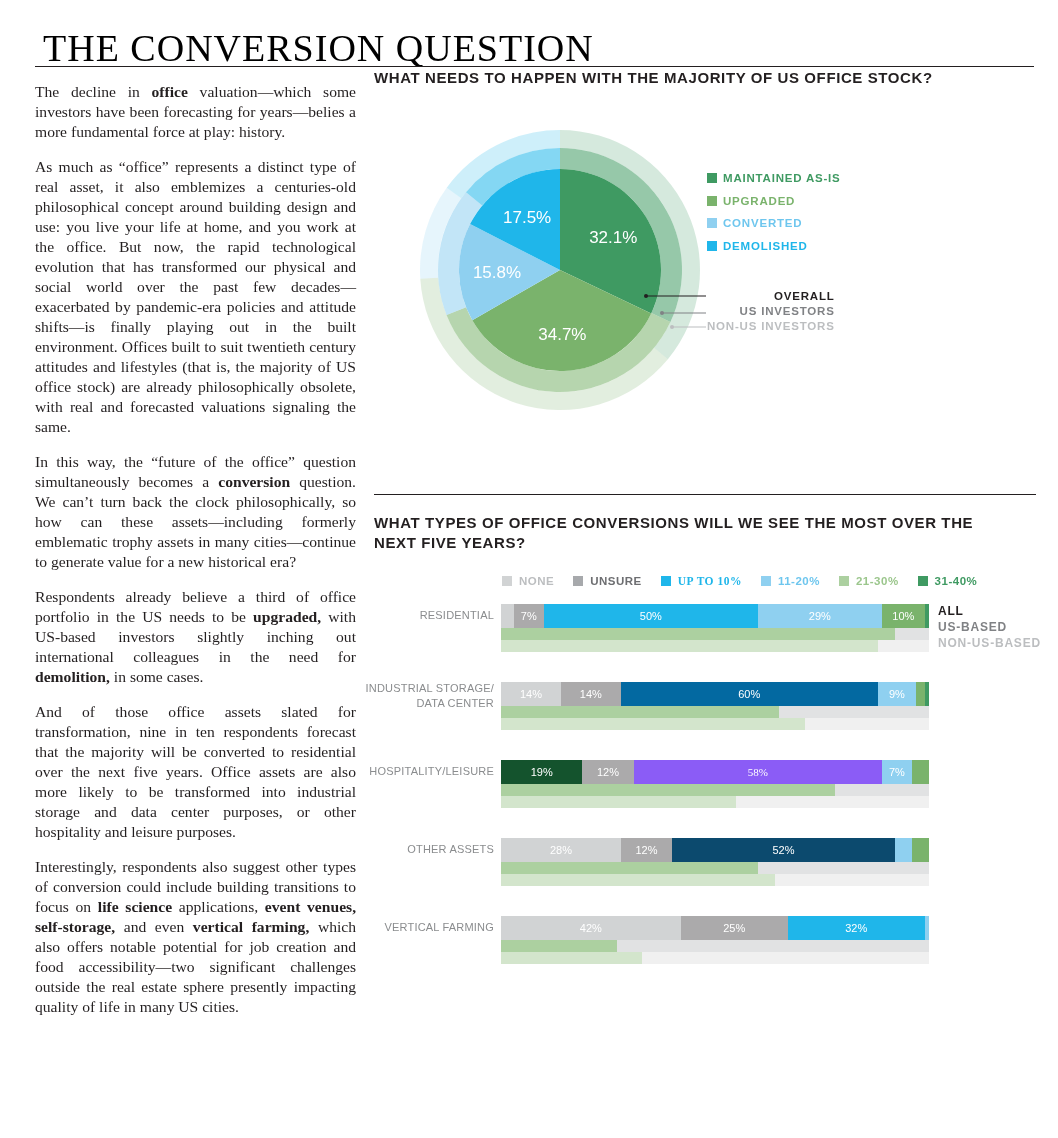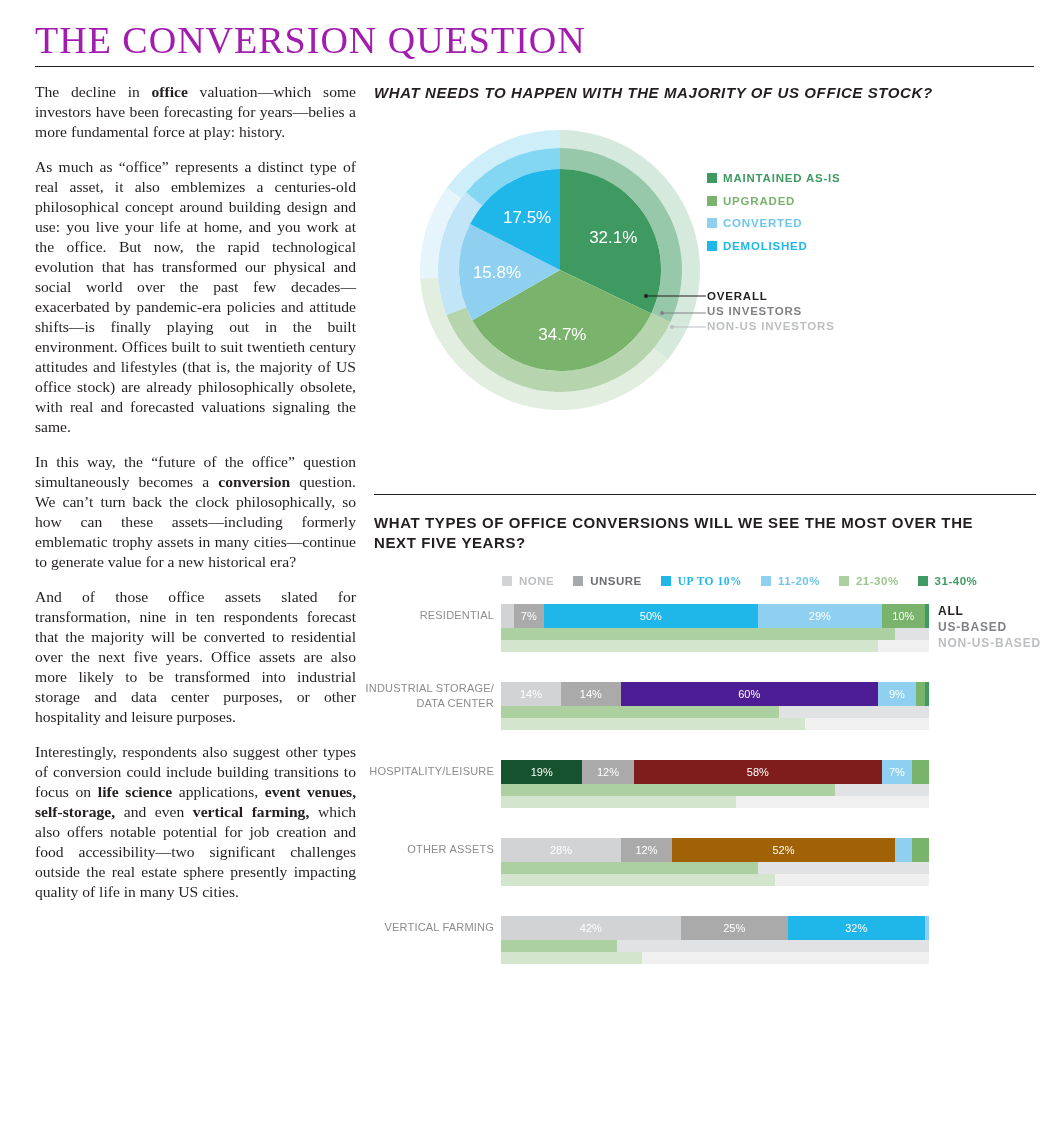--- a/index.html
+++ b/index.html
@@ -1,30 +1,30 @@
 <!DOCTYPE html>
 <html><head>
 <meta charset="utf-8">
 <style>
   html,body{margin:0;padding:0;background:#fff;}
   body{width:1058px;height:1138px;position:relative;overflow:hidden;font-family:"Liberation Sans",sans-serif;color:#231f20;}
-  .title{position:absolute;left:35px;top:18px;font-family:"Liberation Serif",serif;font-size:38px;letter-spacing:1px;color:#a21caf;font-weight:normal;margin:0;}
+  .title{position:absolute;left:35px;top:18px;font-family:"Liberation Serif",serif;font-size:38px;letter-spacing:1px;color:#000000;font-weight:normal;margin:8px;}
   .title-rule{position:absolute;left:35px;top:66px;width:999px;height:1px;background:#231f20;}
   .body-col{position:absolute;left:35px;top:82px;width:321px;font-family:"Liberation Serif",serif;font-size:15.6px;line-height:20px;color:#231f20;}
   .body-col p{margin:0 0 15px 0;text-align:justify;}
   .body-col b{font-weight:bold;}
   .q{position:absolute;left:374px;font-size:15px;font-weight:bold;letter-spacing:0.6px;color:#231f20;line-height:20px;}
   .sect-rule{position:absolute;left:374px;top:494px;width:662px;height:1px;background:#231f20;}
   .lab{font-size:11.5px;font-weight:bold;letter-spacing:0.8px;}
   .pie-svg{position:absolute;left:410px;top:120px;}
   .pie-legend{position:absolute;left:707px;top:167px;}
   .pie-legend .li{display:flex;align-items:center;height:22.5px;}
   .pie-legend .sw{width:10px;height:10px;margin-right:6px;}
   .ring-legend{position:absolute;left:707px;top:289px;}
-  .ring-legend div{height:15px;line-height:15px;}
+  .ring-legend div{height:15px;line-height:15px;text-align:right;}
   .bar-legend{position:absolute;left:502px;top:575px;display:flex;}
   .bar-legend .li{display:flex;align-items:center;margin-right:19px;}
   .bar-legend .sw{width:10px;height:10px;margin-right:7px;}
   .bar-legend .li span.t{font-size:11.5px;letter-spacing:0.5px;font-weight:bold;}
   .bars{position:absolute;left:360px;top:604px;}
   .bgrp{position:relative;width:680px;height:78px;}
   .bcat{position:absolute;right:546px;text-align:right;font-size:11px;color:#8a8c8e;letter-spacing:0.2px;line-height:15px;width:140px;}
   .brow-all{position:absolute;left:141px;width:428px;height:24px;display:flex;}
   .brow-all .seg{height:100%;display:flex;align-items:center;justify-content:center;color:#fff;font-size:11px;}
   .brow-us,.brow-non{position:absolute;left:141px;width:428px;height:12px;}
@@ -36,25 +36,26 @@
 </head>
 <body>
 
 <h1 class="title">THE CONVERSION QUESTION</h1>
 <div class="title-rule"></div>
 
 <div class="body-col" id="body-col">
     <p><span>The decline in </span><b>office</b><span> valuation—which some investors have been forecasting for years—belies a more fundamental force at play: history.</span></p>
     <p><span>As much as “office” represents a distinct type of real asset, it also emblemizes a centuries-old philosophical concept around building design and use: you live your life at home, and you work at the office. But now, the rapid technological evolution that has transformed our physical and social world over the past few decades—exacerbated by pandemic-era policies and attitude shifts—is finally playing out in the built environment. Offices built to suit twentieth century attitudes and lifestyles (that is, the majority of US office stock) are already philosophically obsolete, with real and forecasted valuations signaling the same.</span></p>
     <p><span>In this way, the “future of the office” question simultaneously becomes a </span><b>conversion</b><span> question. We can’t turn back the clock philosophically, so how can these assets—including formerly emblematic trophy assets in many cities—continue to generate value for a new historical era?</span></p>
+    <p><span>Respondents already believe a third of office portfolio in the US needs to be </span><b>upgraded,</b><span> with US-based investors slightly inching out international colleagues in the need for </span><b>demolition,</b><span> in some cases.</span></p>
     <p><span>And of those office assets slated for transformation, nine in ten respondents forecast that the majority will be converted to residential over the next five years. Office assets are also more likely to be transformed into industrial storage and data center purposes, or other hospitality and leisure purposes.</span></p>
     <p><span>Interestingly, respondents also suggest other types of conversion could include building transitions to focus on </span><b>life science</b><span> applications, </span><b>event venues, self-storage,</b><span> and even </span><b>vertical farming,</b><span> which also offers notable potential for job creation and food accessibility—two significant challenges outside the real estate sphere presently impacting quality of life in many US cities.</span></p>
   </div>
 
-<div class="q" style="top:83px;font-style:italic;">WHAT NEEDS TO HAPPEN WITH THE MAJORITY OF US OFFICE STOCK?</div>
+<div class="q" style="top:68px;">WHAT NEEDS TO HAPPEN WITH THE MAJORITY OF US OFFICE STOCK?</div>
 
 <svg class="pie-svg" id="pie-svg" width="300" height="300" viewBox="0 0 300 300">
     <path d="M150,10 A140,140 0 0 1 257.8718539886105,239.23935856481657 L244.0026156186463,227.76572674934016 A122,122 0 0 0 150,28 Z" fill="#3f9a62" fill-opacity="0.22"></path>
     <path d="M257.8718539886105,239.23935856481657 A140,140 0 0 1 10.276258020041979,158.79067273410385 L28.24073913175087,157.6604433825762 A122,122 0 0 0 244.0026156186463,227.76572674934016 Z" fill="#7ab36c" fill-opacity="0.22"></path>
     <path d="M10.276258020041979,158.79067273410385 A140,140 0 0 1 36.73762078750734,67.71006467905379 L51.2999266862564,78.2901992203183 A122,122 0 0 0 28.24073913175087,157.6604433825762 Z" fill="#8fd0f0" fill-opacity="0.22"></path>
     <path d="M36.73762078750734,67.71006467905379 A140,140 0 0 1 149.99999999999997,10 L149.99999999999997,28 A122,122 0 0 0 51.2999266862564,78.2901992203183 Z" fill="#1fb6ea" fill-opacity="0.22"></path>
     <path d="M150,28 A122,122 0 0 1 260.38890040085437,201.94507357093886 L241.38753229906797,193.00370844807236 A101,101 0 0 0 150,49 Z" fill="#3f9a62" fill-opacity="0.55"></path>
     <path d="M260.38890040085437,201.94507357093886 A122,122 0 0 1 36.567268721633326,194.91119542753069 L56.0925749252866,187.18057982115246 A101,101 0 0 0 241.38753229906797,193.00370844807236 Z" fill="#7ab36c" fill-opacity="0.55"></path>
     <path d="M36.567268721633326,194.91119542753069 A122,122 0 0 1 55.99738438135374,72.23427325065983 L72.17816247964531,85.62017703538231 A101,101 0 0 0 56.0925749252866,187.18057982115246 Z" fill="#8fd0f0" fill-opacity="0.55"></path>
     <path d="M55.99738438135374,72.23427325065983 A122,122 0 0 1 150.00000000000009,28 L150.00000000000006,49 A101,101 0 0 0 72.17816247964531,85.62017703538231 Z" fill="#1fb6ea" fill-opacity="0.55"></path>
@@ -150,54 +151,54 @@
       <div class="brow-non" style="top: 36px;">
         <div class="fill" style="width: 88%; background: rgb(211, 229, 204);"></div>
       </div>
     </div>
     <div class="bgrp">
       <div class="bcat" style="top: -1px; white-space: pre-line;">INDUSTRIAL STORAGE/
 DATA CENTER</div>
       <div class="brow-all" style="top: 0px;">
         <div class="seg" style="width: 14%; background: rgb(209, 211, 212);">14%</div>
         <div class="seg" style="width: 14%; background: rgb(171, 170, 171);">14%</div>
-        <div class="seg" style="width: 60%; background: #4c1d95;">60%</div>
+        <div class="seg" style="width: 60%; background: #0369a1;">60%</div>
         <div class="seg" style="width: 9%; background: rgb(143, 208, 240);">9%</div>
         <div class="seg" style="width: 2%; background: rgb(122, 179, 108);"></div>
         <div class="seg" style="width: 1%; background: rgb(63, 154, 98);"></div>
       </div>
       <div class="brow-us" style="top: 24px;">
         <div class="fill" style="width: 65%; background: rgb(172, 208, 160);"></div>
       </div>
       <div class="brow-non" style="top: 36px;">
         <div class="fill" style="width: 71%; background: rgb(211, 229, 204);"></div>
       </div>
     </div>
     <div class="bgrp">
       <div class="bcat" style="top: 4px; white-space: pre-line; text-align: right;">HOSPITALITY/LEISURE</div>
       <div class="brow-all" style="top: 0px;">
         <div class="seg" style="width: 19%; background: #14532d;">19%</div>
         <div class="seg" style="width: 12%; background: rgb(171, 170, 171);">12%</div>
-        <div class="seg" style="width: 58%; background: #7f1d1d;">58%</div>
+        <div class="seg" style="width: 58%; background: #8b5cf6; font-family: Liberation Serif, serif;">58%</div>
         <div class="seg" style="width: 7%; background: rgb(143, 208, 240);">7%</div>
         <div class="seg" style="width: 4%; background: rgb(122, 179, 108);"></div>
       </div>
       <div class="brow-us" style="top: 24px;">
         <div class="fill" style="width: 78%; background: rgb(172, 208, 160);"></div>
       </div>
       <div class="brow-non" style="top: 36px;">
         <div class="fill" style="width: 55%; background: rgb(211, 229, 204);"></div>
       </div>
     </div>
     <div class="bgrp">
       <div class="bcat" style="top: 4px; white-space: pre-line;">OTHER ASSETS</div>
       <div class="brow-all" style="top: 0px;">
         <div class="seg" style="width: 28%; background: rgb(209, 211, 212);">28%</div>
         <div class="seg" style="width: 12%; background: rgb(171, 170, 171);">12%</div>
-        <div class="seg" style="width: 52%; background: #a16207; text-align: center;">52%</div>
+        <div class="seg" style="width: 52%; background: #0c4a6e; text-align: center;">52%</div>
         <div class="seg" style="width: 4%; background: rgb(143, 208, 240);"></div>
         <div class="seg" style="width: 4%; background: rgb(122, 179, 108);"></div>
       </div>
       <div class="brow-us" style="top: 24px;">
         <div class="fill" style="width: 60%; background: rgb(172, 208, 160);"></div>
       </div>
       <div class="brow-non" style="top: 36px;">
         <div class="fill" style="width: 64%; background: rgb(211, 229, 204);"></div>
       </div>
     </div>

